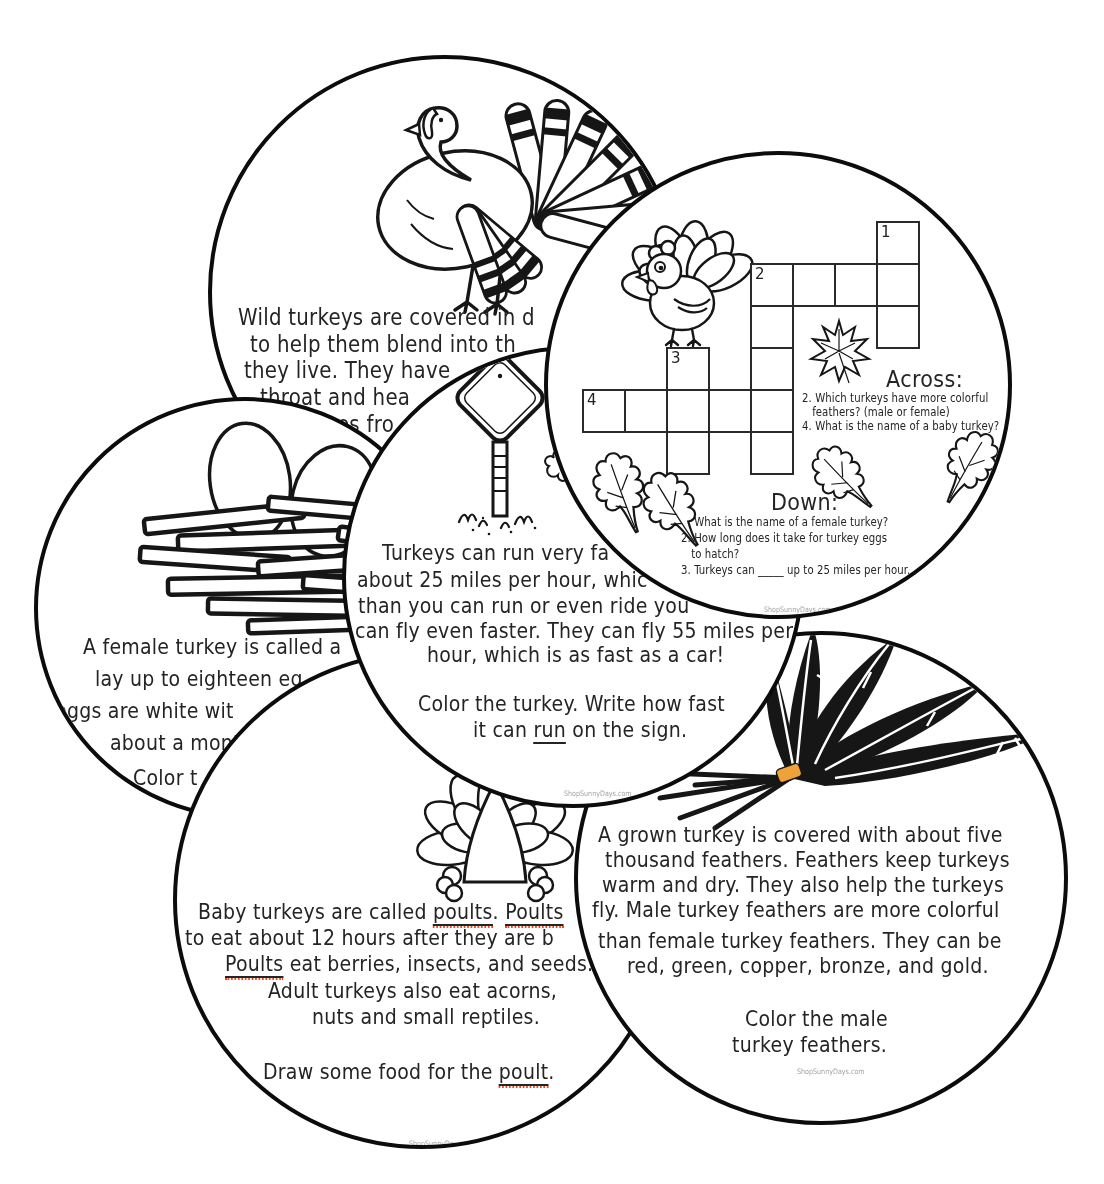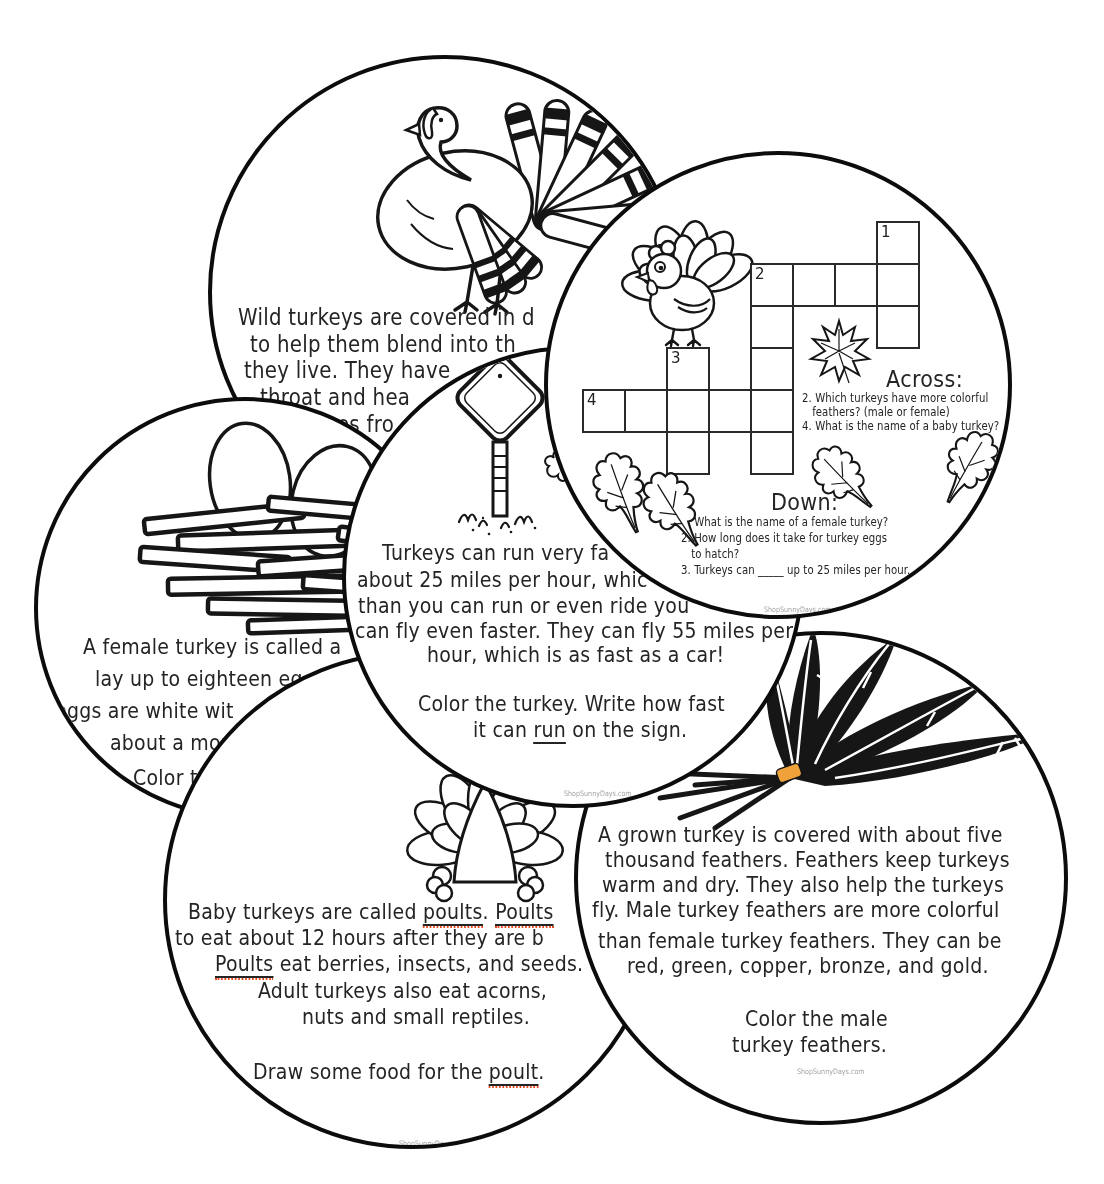--- a/index.html
+++ b/index.html
@@ -145,21 +145,21 @@
         </g>
       </svg>
     </div>
     <div class="ln" style="left:45px;top:234px">A female turkey is called a</div>
     <div class="ln" style="left:57px;top:266px">lay up to eighteen eg</div>
     <div class="ln" style="left:17px;top:298px">eggs are white wit</div>
     <div class="ln" style="left:72px;top:330px">about a mont</div>
     <div class="ln" style="left:95px;top:365px">Color t</div>
   </div>
 
-  <div class="card" style="left:163px;top:651px;width:498px;height:498px;z-index:3">
+  <div class="card" style="left:173px;top:651px;width:498px;height:498px;z-index:3">
     <div class="ill" style="left:223px;top:107px">
       <svg width="190" height="145" viewBox="0 0 190 145">
         <g fill="#fff" stroke="#161616" stroke-width="2.5">
           <ellipse cx="95" cy="38" rx="17" ry="34" transform="rotate(-95 95 82)"></ellipse>
           <ellipse cx="95" cy="38" rx="17" ry="34" transform="rotate(-62 95 82)"></ellipse>
           <ellipse cx="95" cy="38" rx="17" ry="34" transform="rotate(-30 95 82)"></ellipse>
           <ellipse cx="95" cy="38" rx="17" ry="34"></ellipse>
           <ellipse cx="95" cy="38" rx="17" ry="34" transform="rotate(30 95 82)"></ellipse>
           <ellipse cx="95" cy="38" rx="17" ry="34" transform="rotate(62 95 82)"></ellipse>
           <ellipse cx="95" cy="38" rx="17" ry="34" transform="rotate(95 95 82)"></ellipse>

